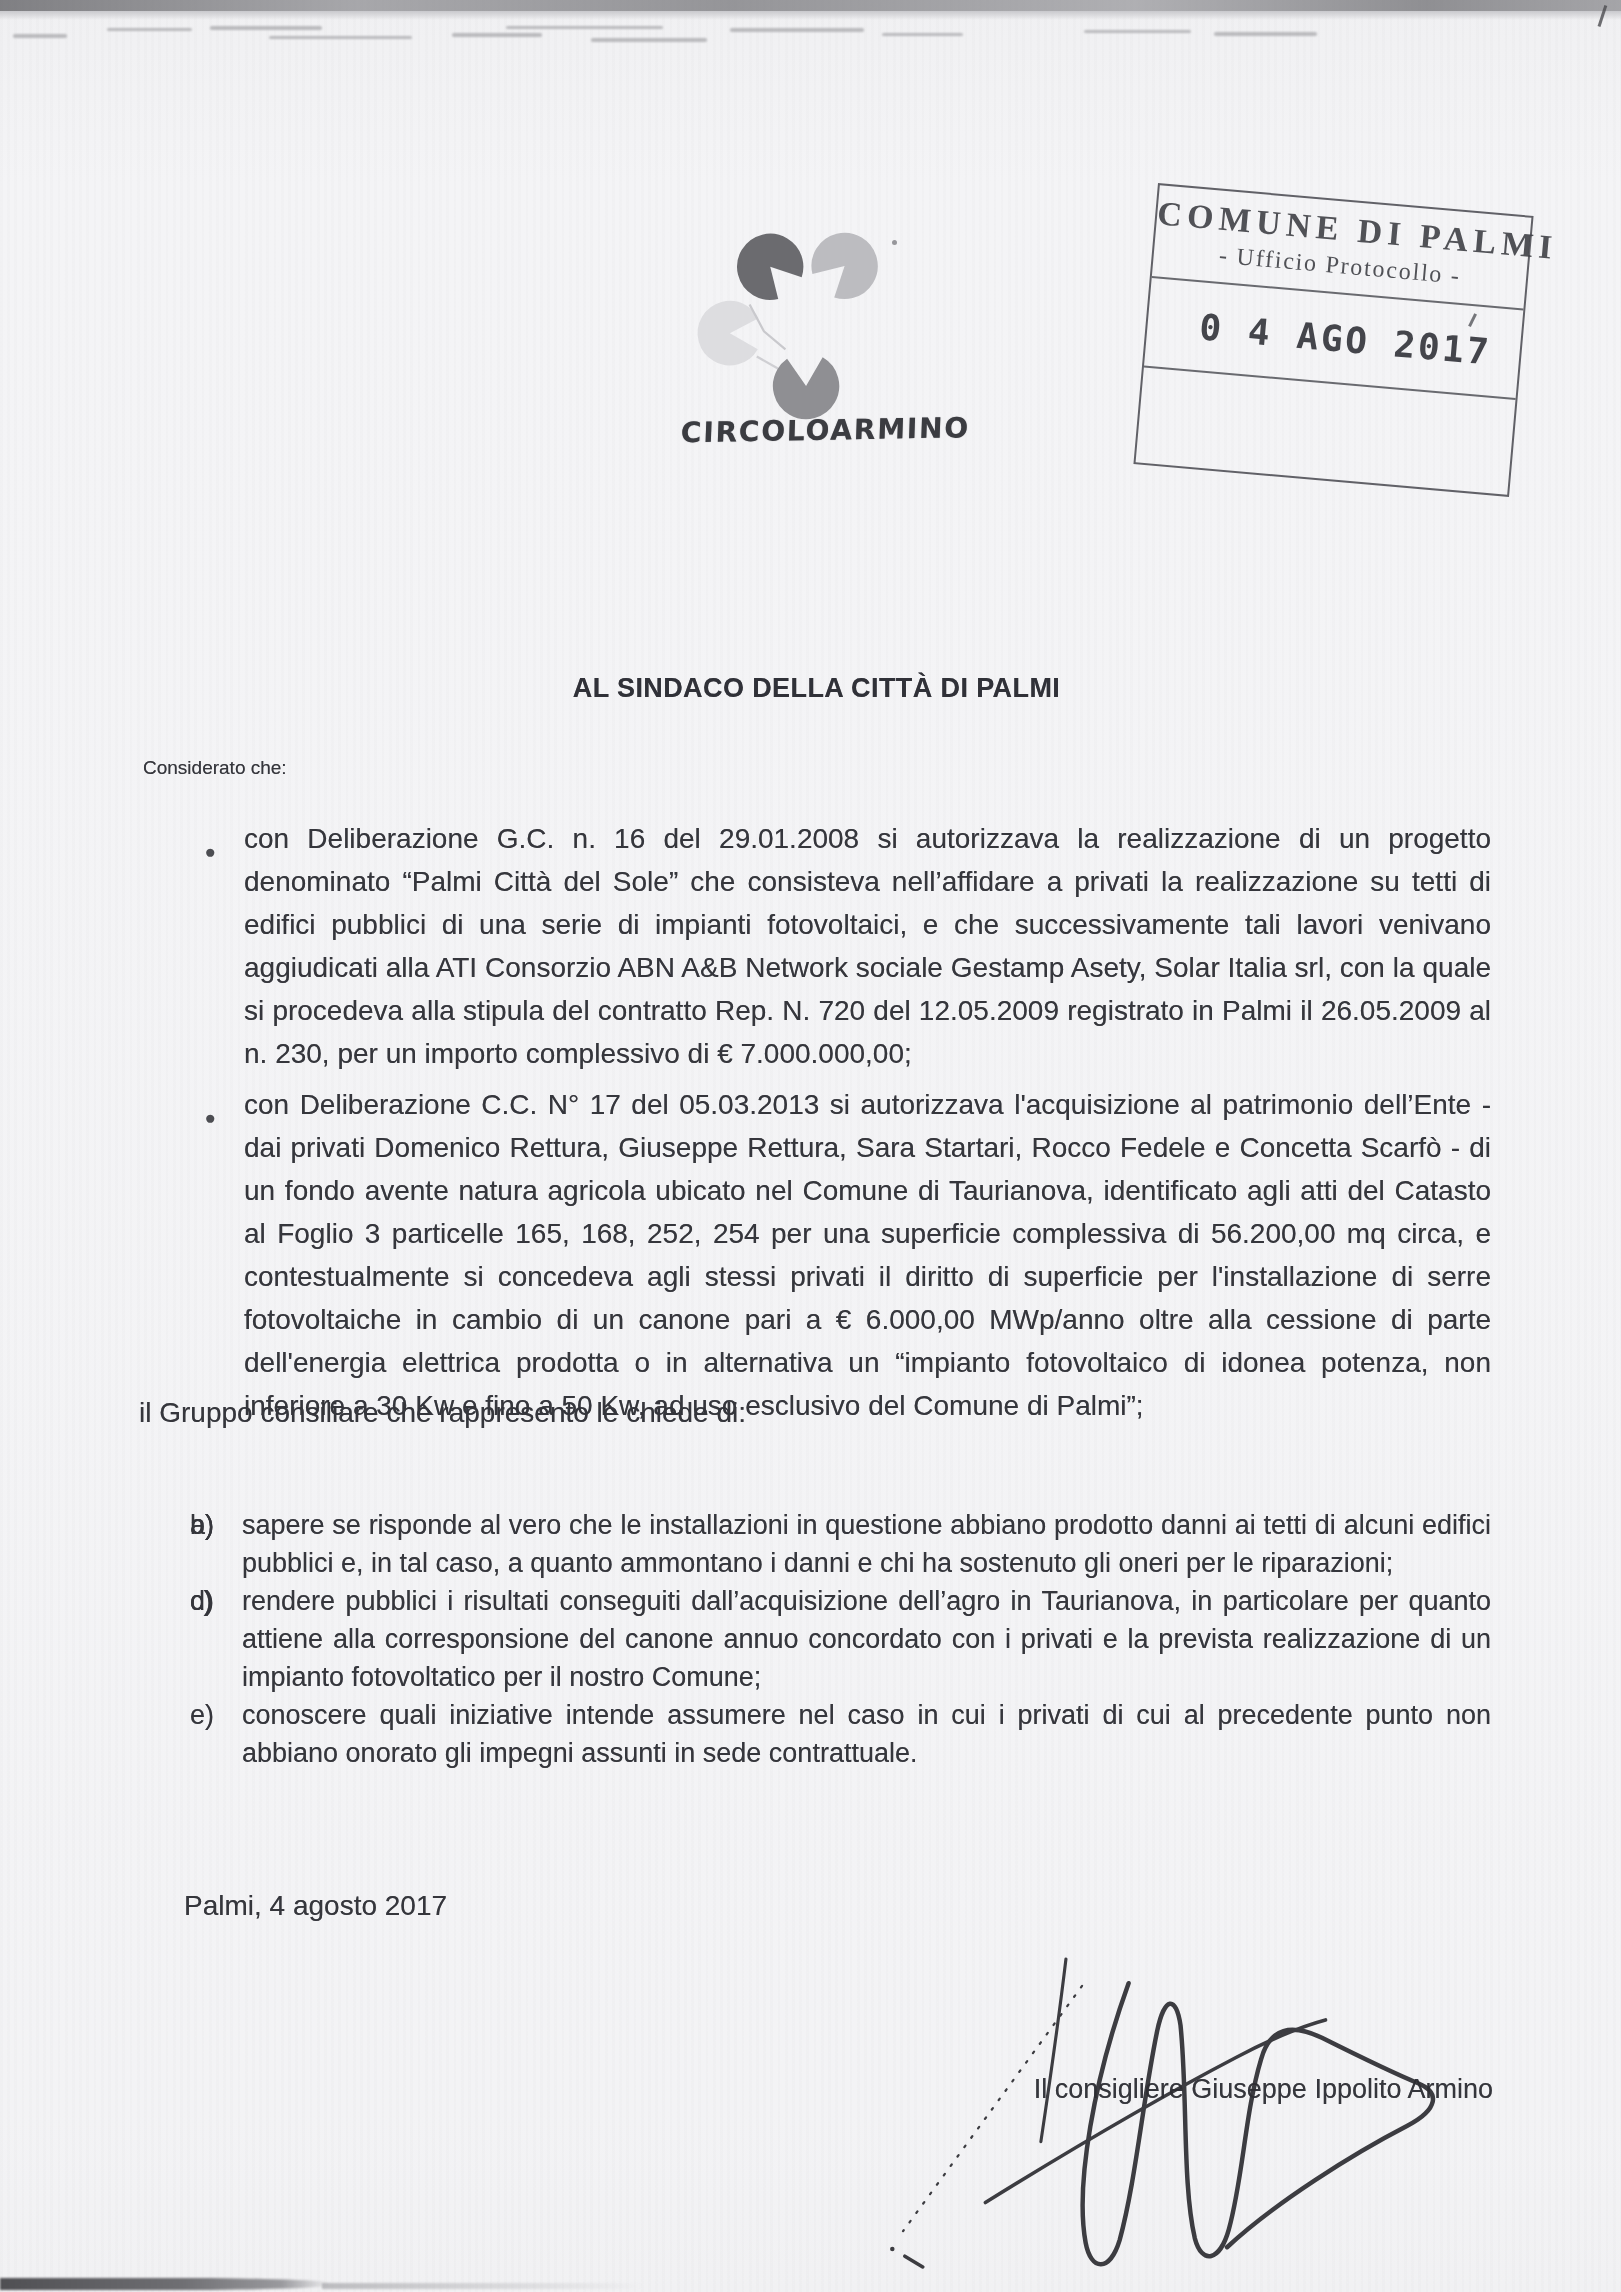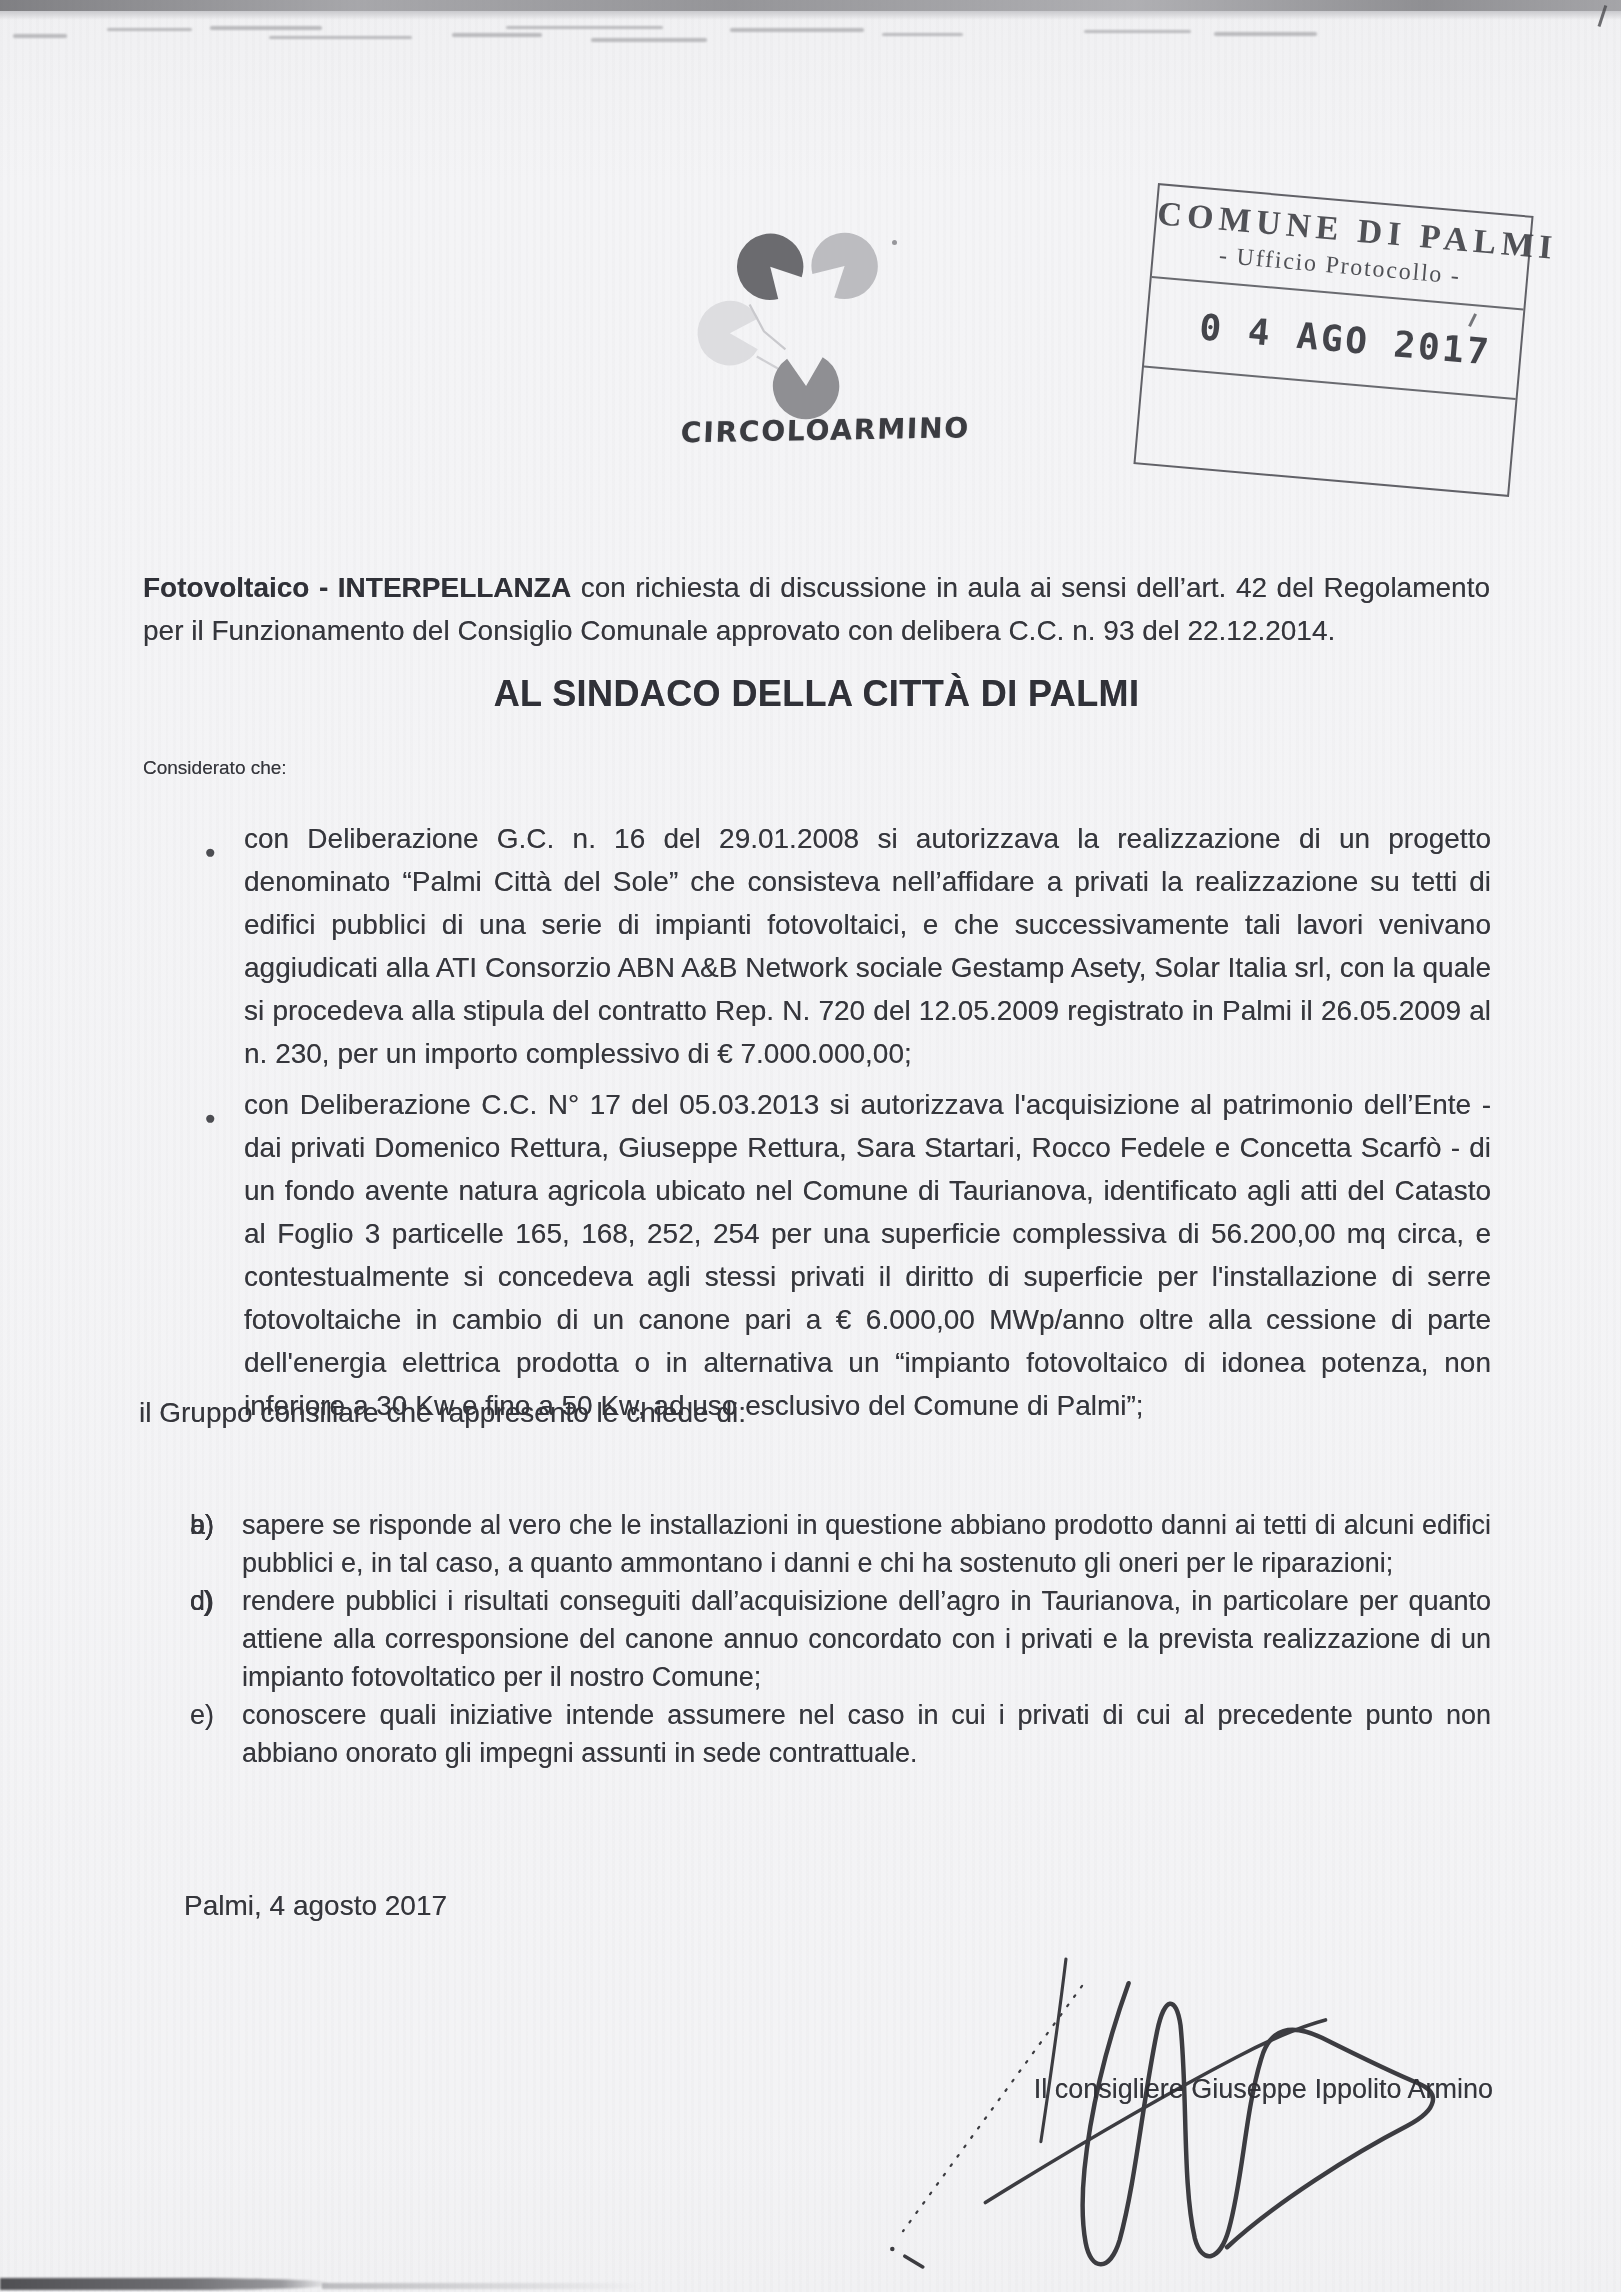--- a/index.html
+++ b/index.html
@@ -41,21 +41,21 @@
   .stamp-header{height:93px;border-bottom:2.7px solid rgba(70,71,77,.8);text-align:center;padding-top:9px;box-sizing:border-box;}
   .stamp-title{font-family:"Liberation Serif", serif;font-size:34px;font-weight:600;letter-spacing:5.4px;white-space:nowrap;}
   .stamp-sub{font-family:"Liberation Serif", serif;font-size:24px;letter-spacing:1.8px;margin-top:3.6px;}
   .stamp-date-row{height:90px;border-bottom:2.7px solid rgba(70,71,77,.8);box-sizing:border-box;
     display:flex;align-items:center;}
   .stamp-date{font-family:"DejaVu Sans Mono", monospace;font-weight:700;font-size:36px;letter-spacing:2.7px;padding-left:52px;color:rgba(58,59,65,.95);}
   .stamp-empty{flex:1;}
   
   .intro{left:143px;top:566px;width:1347px;font-size:28px;line-height:43px;text-align:justify;}
   .intro b{font-weight:700;color:#303138;}
-  .heading{left:143px;top:673px;width:1347px;text-align:center;font-weight:700;font-size:36px;letter-spacing:0.4px;color:#303138;}
+  .heading{left:143px;top:673px;width:1347px;text-align:center;font-weight:700;font-size:27px;letter-spacing:0.4px;color:#303138;}
   .considerato{left:143px;top:757px;font-size:19px;}
   ul.premises{position:absolute;left:199px;top:817px;width:1292px;margin:0;padding:0;list-style:none;}
   ul.premises li{position:relative;padding-left:45px;font-size:28px;line-height:43px;text-align:justify;margin-bottom:8px;
     text-shadow:0 0 0.4px rgba(40,40,46,.55);}
   ul.premises li .bullet{position:absolute;left:5.4px;top:12.5px;font-size:19px;color:#4c4d52;text-shadow:none;}
   .gruppo{left:139px;top:1397px;font-size:28px;}
   ol.requests{position:absolute;left:190px;top:1506px;width:1301px;margin:0;padding:0;list-style:none;}
   ol.requests li{position:relative;padding-left:52px;font-size:27px;line-height:38px;text-align:justify;
     text-shadow:0 0 0.4px rgba(40,40,46,.55);}
   ol.requests li .lbl{position:absolute;left:0;top:0;width:43px;text-align:left;}
@@ -106,23 +106,20 @@
     <div class="stamp-header">
       <div class="stamp-title">COMUNE DI PALMI</div>
       <div class="stamp-sub">- Ufficio Protocollo -</div>
     </div>
     <div class="stamp-date-row">
       <div class="stamp-date">0 4 AGO 2017</div>
     </div>
     <div class="stamp-empty"></div>
   </div>
 
-  <div class="txt intro">
-    <b>Fotovoltaico - INTERPELLANZA</b><span> con richiesta di discussione in aula ai sensi dell’art. 42 del Regolamento per il Funzionamento del Consiglio Comunale approvato con delibera C.C. n. 93 del 22.12.2014.</span>
-  </div>
 
   <div class="txt heading">AL SINDACO DELLA CITTÀ DI PALMI</div>
 
   <div class="txt considerato">Considerato che:</div>
 
   <ul class="premises">
     <li><span class="bullet">●</span><span>con Deliberazione G.C. n. 16 del 29.01.2008 si autorizzava la realizzazione di un progetto denominato “Palmi Città del Sole” che consisteva nell’affidare a privati la realizzazione su tetti di edifici pubblici di una serie di impianti fotovoltaici, e che successivamente tali lavori venivano aggiudicati alla ATI Consorzio ABN A&amp;B Network sociale  Gestamp Asety, Solar Italia srl, con la quale si procedeva alla stipula del contratto Rep. N. 720 del 12.05.2009 registrato in Palmi il 26.05.2009 al n. 230, per un importo complessivo di € 7.000.000,00;</span></li>
     <li><span class="bullet">●</span><span>con Deliberazione C.C. N° 17 del 05.03.2013 si autorizzava l'acquisizione al patrimonio dell’Ente - dai privati Domenico Rettura, Giuseppe Rettura, Sara Startari, Rocco Fedele e Concetta Scarfò - di un fondo avente natura agricola ubicato nel Comune di Taurianova, identificato agli atti del Catasto al Foglio 3 particelle 165, 168, 252, 254 per una superficie complessiva di 56.200,00 mq circa, e contestualmente si concedeva agli stessi privati il diritto di superficie per l'installazione di serre fotovoltaiche in cambio di un canone pari a € 6.000,00 MWp/anno oltre alla cessione di parte dell'energia elettrica prodotta o in alternativa un “impianto fotovoltaico di idonea potenza, non inferiore a 30 Kw e fino a 50 Kw, ad uso esclusivo del Comune di Palmi”;</span></li>
   </ul>
 

